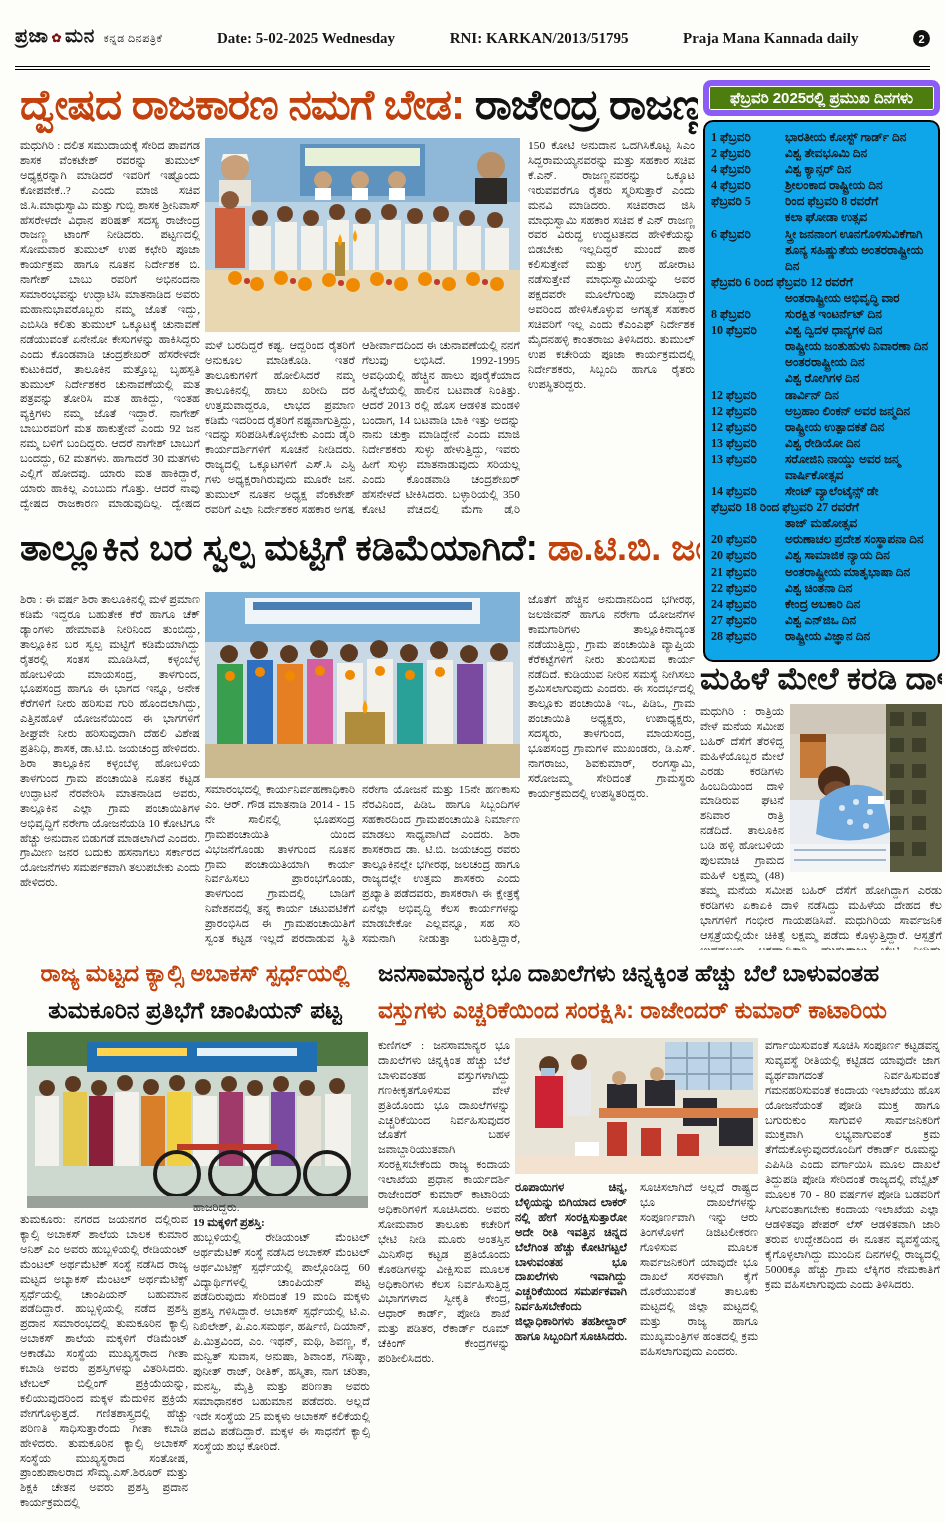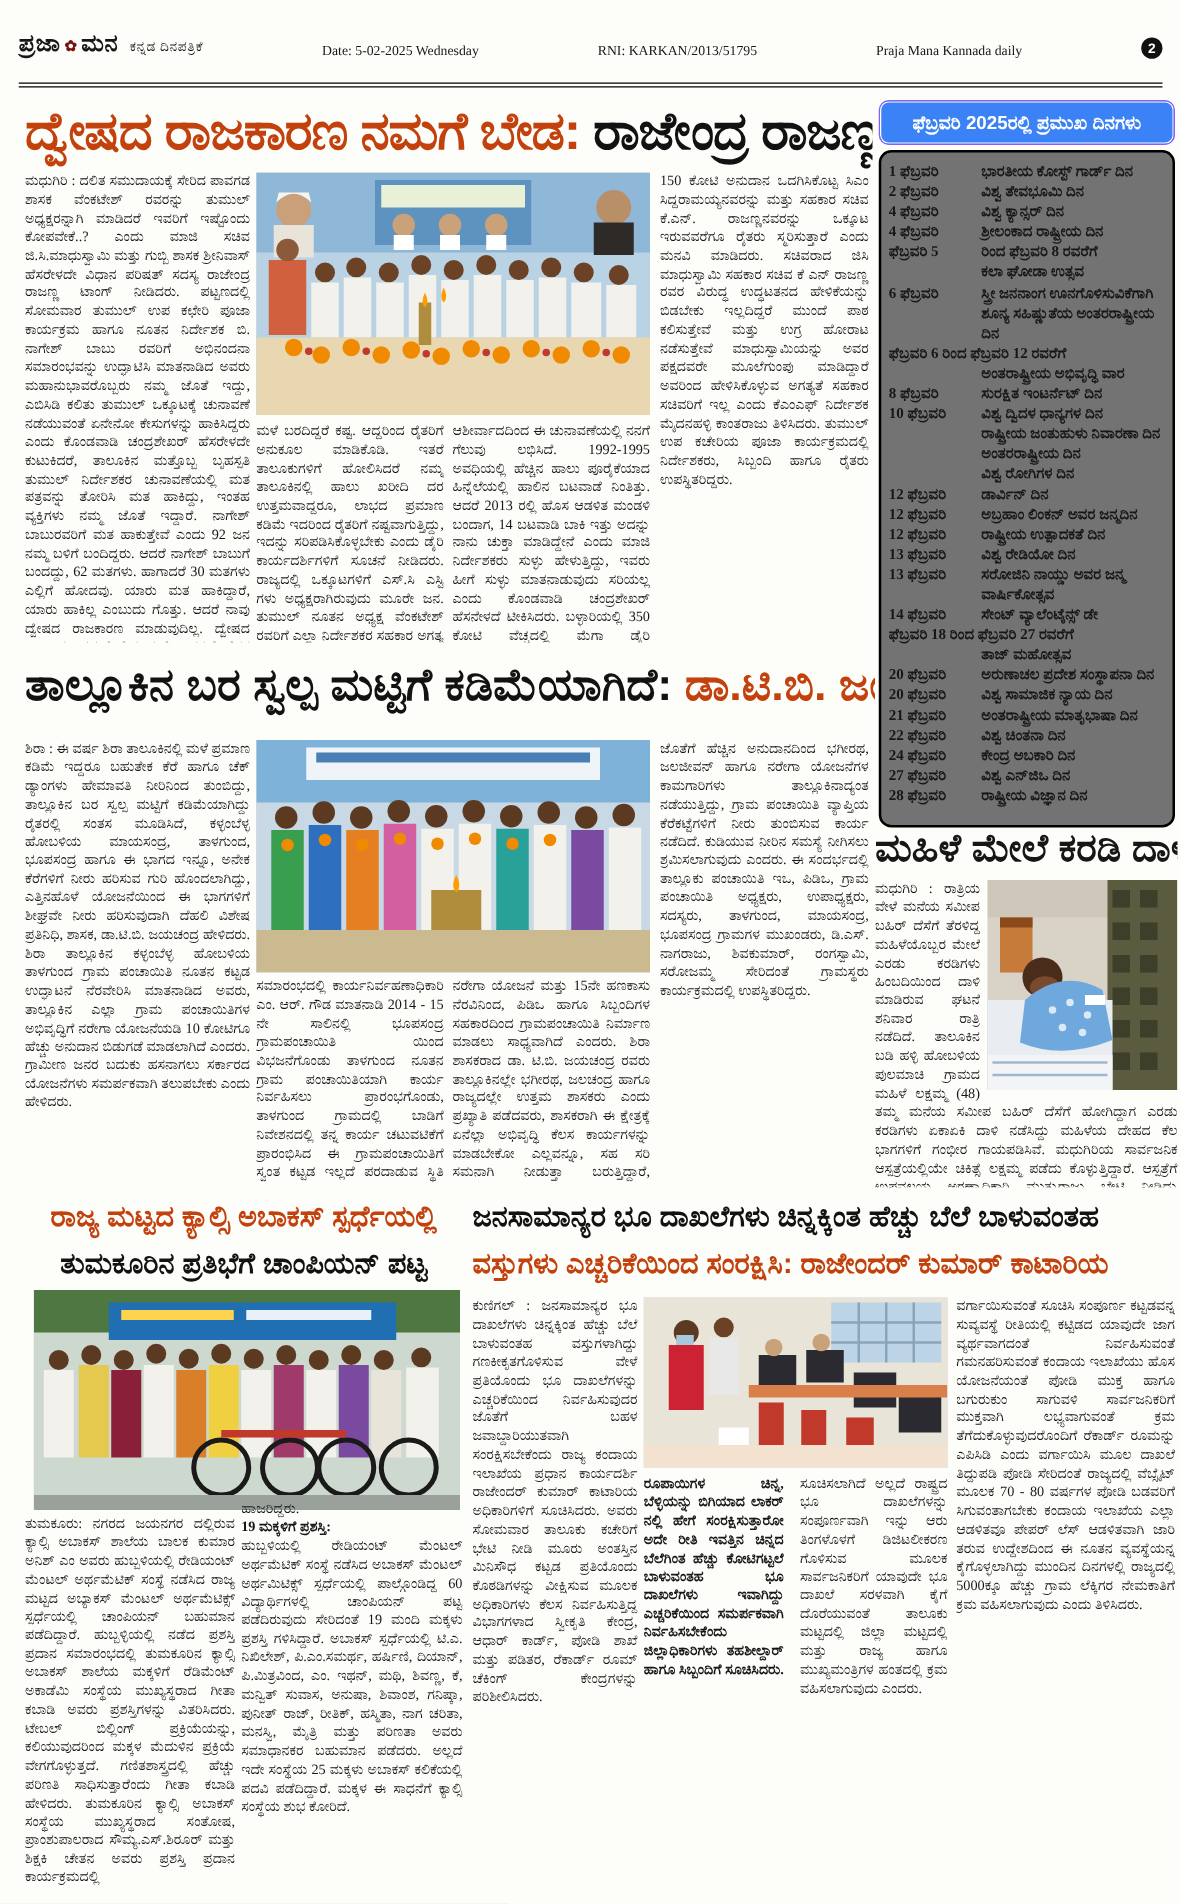--- a/index.html
+++ b/index.html
@@ -5,42 +5,42 @@
   html,body{margin:0;padding:0;background:#e9e9e6;}
   .page{position:relative;width:945px;height:1523px;margin:0 auto;background:#fdfdfa;
         font-family:"Liberation Serif",serif;color:#171717;overflow:hidden;}
   .abs{position:absolute;}
   
   .masthead{left:15px;top:42px;width:915px;height:28px;display:flex;align-items:flex-end;
             justify-content:space-between;border-bottom:4px double #000;padding-bottom:19px;box-sizing:border-box;}
   .logo{font-weight:bold;font-size:19px;letter-spacing:0.5px;display:flex;align-items:baseline;gap:3px;}
   .logo .flower{color:#7a1010;font-size:12px;}
   .tagline{font-size:11px;font-weight:normal;margin-left:6px;}
-  .mh-item{font-weight:normal;font-size:11px;font-family:"Liberation Serif",serif;}
+  .mh-item{font-weight:bold;font-size:15px;font-family:"Liberation Serif",serif;}
   .page-circle{width:17px;height:17px;border-radius:50%;background:#111;color:#fff;font-size:11px;
                font-weight:bold;display:flex;align-items:center;justify-content:center;font-family:"Liberation Sans",sans-serif;}
   
   .headline-1{left:20px;top:76px;width:678px;height:62px;font-family:"Liberation Sans",sans-serif;
               font-weight:bold;font-size:42px;line-height:58px;letter-spacing:-1px;white-space:nowrap;overflow:hidden;}
   .red{color:#c2410c;}
   .blk{color:#121212;}
   .headline-2{left:20px;top:518px;width:680px;height:64px;font-family:"Liberation Sans",sans-serif;
               font-weight:bold;font-size:36px;line-height:60px;white-space:nowrap;overflow:hidden;}
   .headline-bear{left:700px;top:658px;width:242px;height:44px;font-family:"Liberation Sans",sans-serif;
               font-weight:bold;font-size:31px;line-height:42px;text-align:center;white-space:nowrap;overflow:hidden;}
   .headline-abacus{left:20px;top:955px;width:350px;height:76px;text-align:center;
               font-family:"Liberation Sans",sans-serif;font-weight:bold;font-size:23px;line-height:37px;overflow:hidden;}
   .headline-land{left:378px;top:955px;width:562px;height:76px;text-align:left;
               font-family:"Liberation Sans",sans-serif;font-weight:bold;font-size:23px;line-height:37px;overflow:hidden;}
   
-  .events-head{left:703px;top:80px;width:237px;height:36px;background:#3b82f6;color:#fff;border-radius:8px;
-               border:1px solid #8b5cf6;box-shadow:inset 0 0 0 1px #fff;display:flex;align-items:center;justify-content:center;
+  .events-head{left:703px;top:80px;width:237px;height:36px;background:#4d7c0f;color:#fff;border-radius:8px;
+               border:6px solid #8b5cf6;box-shadow:inset 0 0 0 1px #fff;display:flex;align-items:center;justify-content:center;
                font-family:"Liberation Sans",sans-serif;font-weight:bold;font-size:15px;box-sizing:border-box;}
   .events-box{left:703px;top:120px;width:237px;height:542px;border:2px solid #000;border-radius:10px;
-              background:#737373;padding:7px 6px;box-sizing:border-box;overflow:hidden;}
+              background:#0ea5e9;padding:7px 6px;box-sizing:border-box;overflow:hidden;}
   .ev-row{display:flex;font-size:12px;line-height:16.1px;font-weight:bold;}
   .ev-date{flex:0 0 72px;white-space:nowrap;}
   .ev-text{flex:1;padding-left:2px;}
   
   .col{font-size:11.4px;line-height:14.9px;text-align:justify;overflow:hidden;}
   .col.bold{font-weight:bold;}
   
   .photo{overflow:hidden;background:#cfcfcf;}
   .photo svg{display:block;}
   .bear-body{left:700px;top:704px;width:242px;height:246px;font-size:11.4px;line-height:14.9px;

